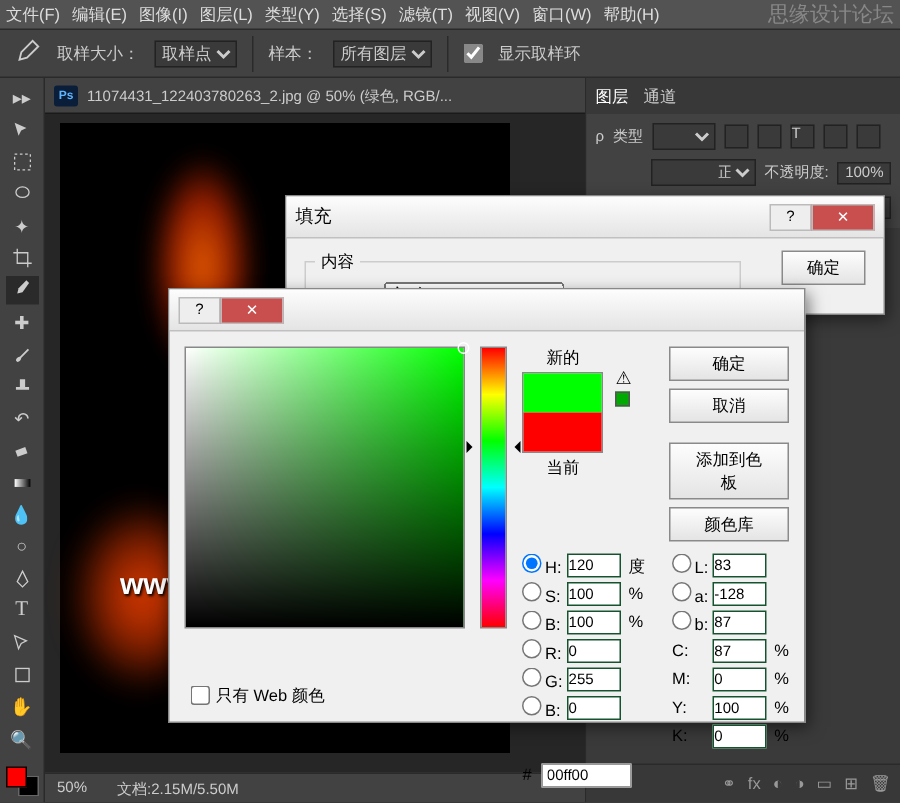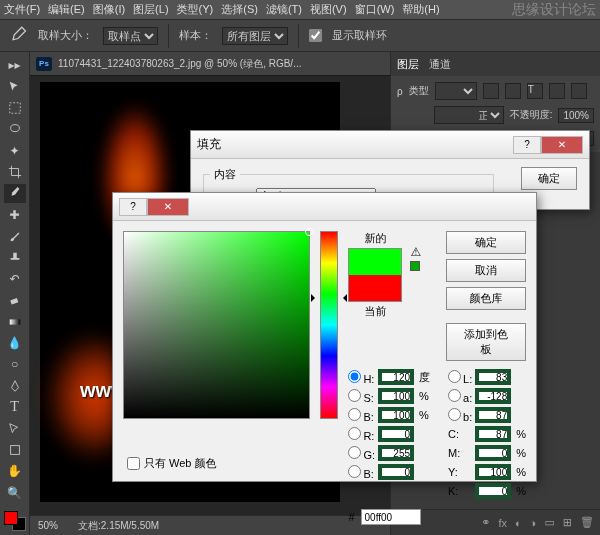--- a/index.html
+++ b/index.html
@@ -60,21 +60,21 @@
 .hue-slider::after { content: ''; position: absolute; right: -6px; top: -4px; border: 4px solid transparent; border-right-color: #000; }
 .picker-right { flex: 1; display: flex; flex-direction: column; gap: 4px; }
 .preview-row { display: flex; align-items: flex-start; gap: 8px; }
 .preview-col { display: flex; flex-direction: column; align-items: center; font-size: 11px; }
 .preview-box { width: 54px; height: 54px; border: 1px solid #888; display: flex; flex-direction: column; margin: 2px 0; }
 .preview-new { flex: 1; background: #00ff00; }
 .preview-old { flex: 1; background: #ff0000; }
 .warn { font-size: 12px; }
 .btns-col { display: flex; flex-direction: column; gap: 5px; margin-left: auto; }
 .fields { display: grid; grid-template-columns: auto 38px auto 12px auto 38px auto; gap: 3px 3px; align-items: center; font-size: 11px; margin-top: 4px; }
-.fields input[type=text] { width: 36px; height: 16px; font-size: 10px; text-align: right; border: 4px solid #14532d; }
+.fields input[type=text] { width: 36px; height: 16px; font-size: 10px; text-align: left; border: 1px solid #14532d; }
 .fields input[type=radio] { margin-right: 2px; }
 .fields .lbl { white-space: nowrap; }
 .hex-row { display: flex; align-items: center; gap: 6px; margin-top: 6px; }
 .hex-row input { width: 60px; height: 16px; font-size: 10px; border: 1px solid #999; padding: 0 3px; }
 .webonly { display: flex; align-items: center; gap: 4px; margin-top: 6px; font-size: 11px; position: absolute; bottom: 10px; left: 14px; }
 </style>
 </head>
 <body>
 
 <div class="menubar">
@@ -297,22 +297,22 @@
           </div>
           <span>当前</span>
         </div>
         <div style="display:flex;flex-direction:column;gap:2px;margin-top:14px">
           <span class="warn">⚠</span>
           <span style="width:10px;height:10px;background:#0a0;border:1px solid #555;display:inline-block"></span>
         </div>
         <div class="btns-col">
           <button class="btn" style="width:80px">确定</button>
           <button class="btn" style="width:80px">取消</button>
+          <button class="btn" style="width:80px;margin-top:8px">添加到色板</button>
           <button class="btn" style="width:80px">颜色库</button>
-          <button class="btn" style="width:80px;margin-top:8px">添加到色板</button>
         </div>
       </div>
       <div class="fields">
         <span class="lbl"><input type="radio" name="m" checked="" style=""><span>H:</span></span>
           <input type="text" value="120" style="">
           <span>度</span>
           <span></span>
         <span class="lbl"><input type="radio" name="m2" style=""><span>L:</span></span>
           <input type="text" value="83" style="">
           <span></span>

